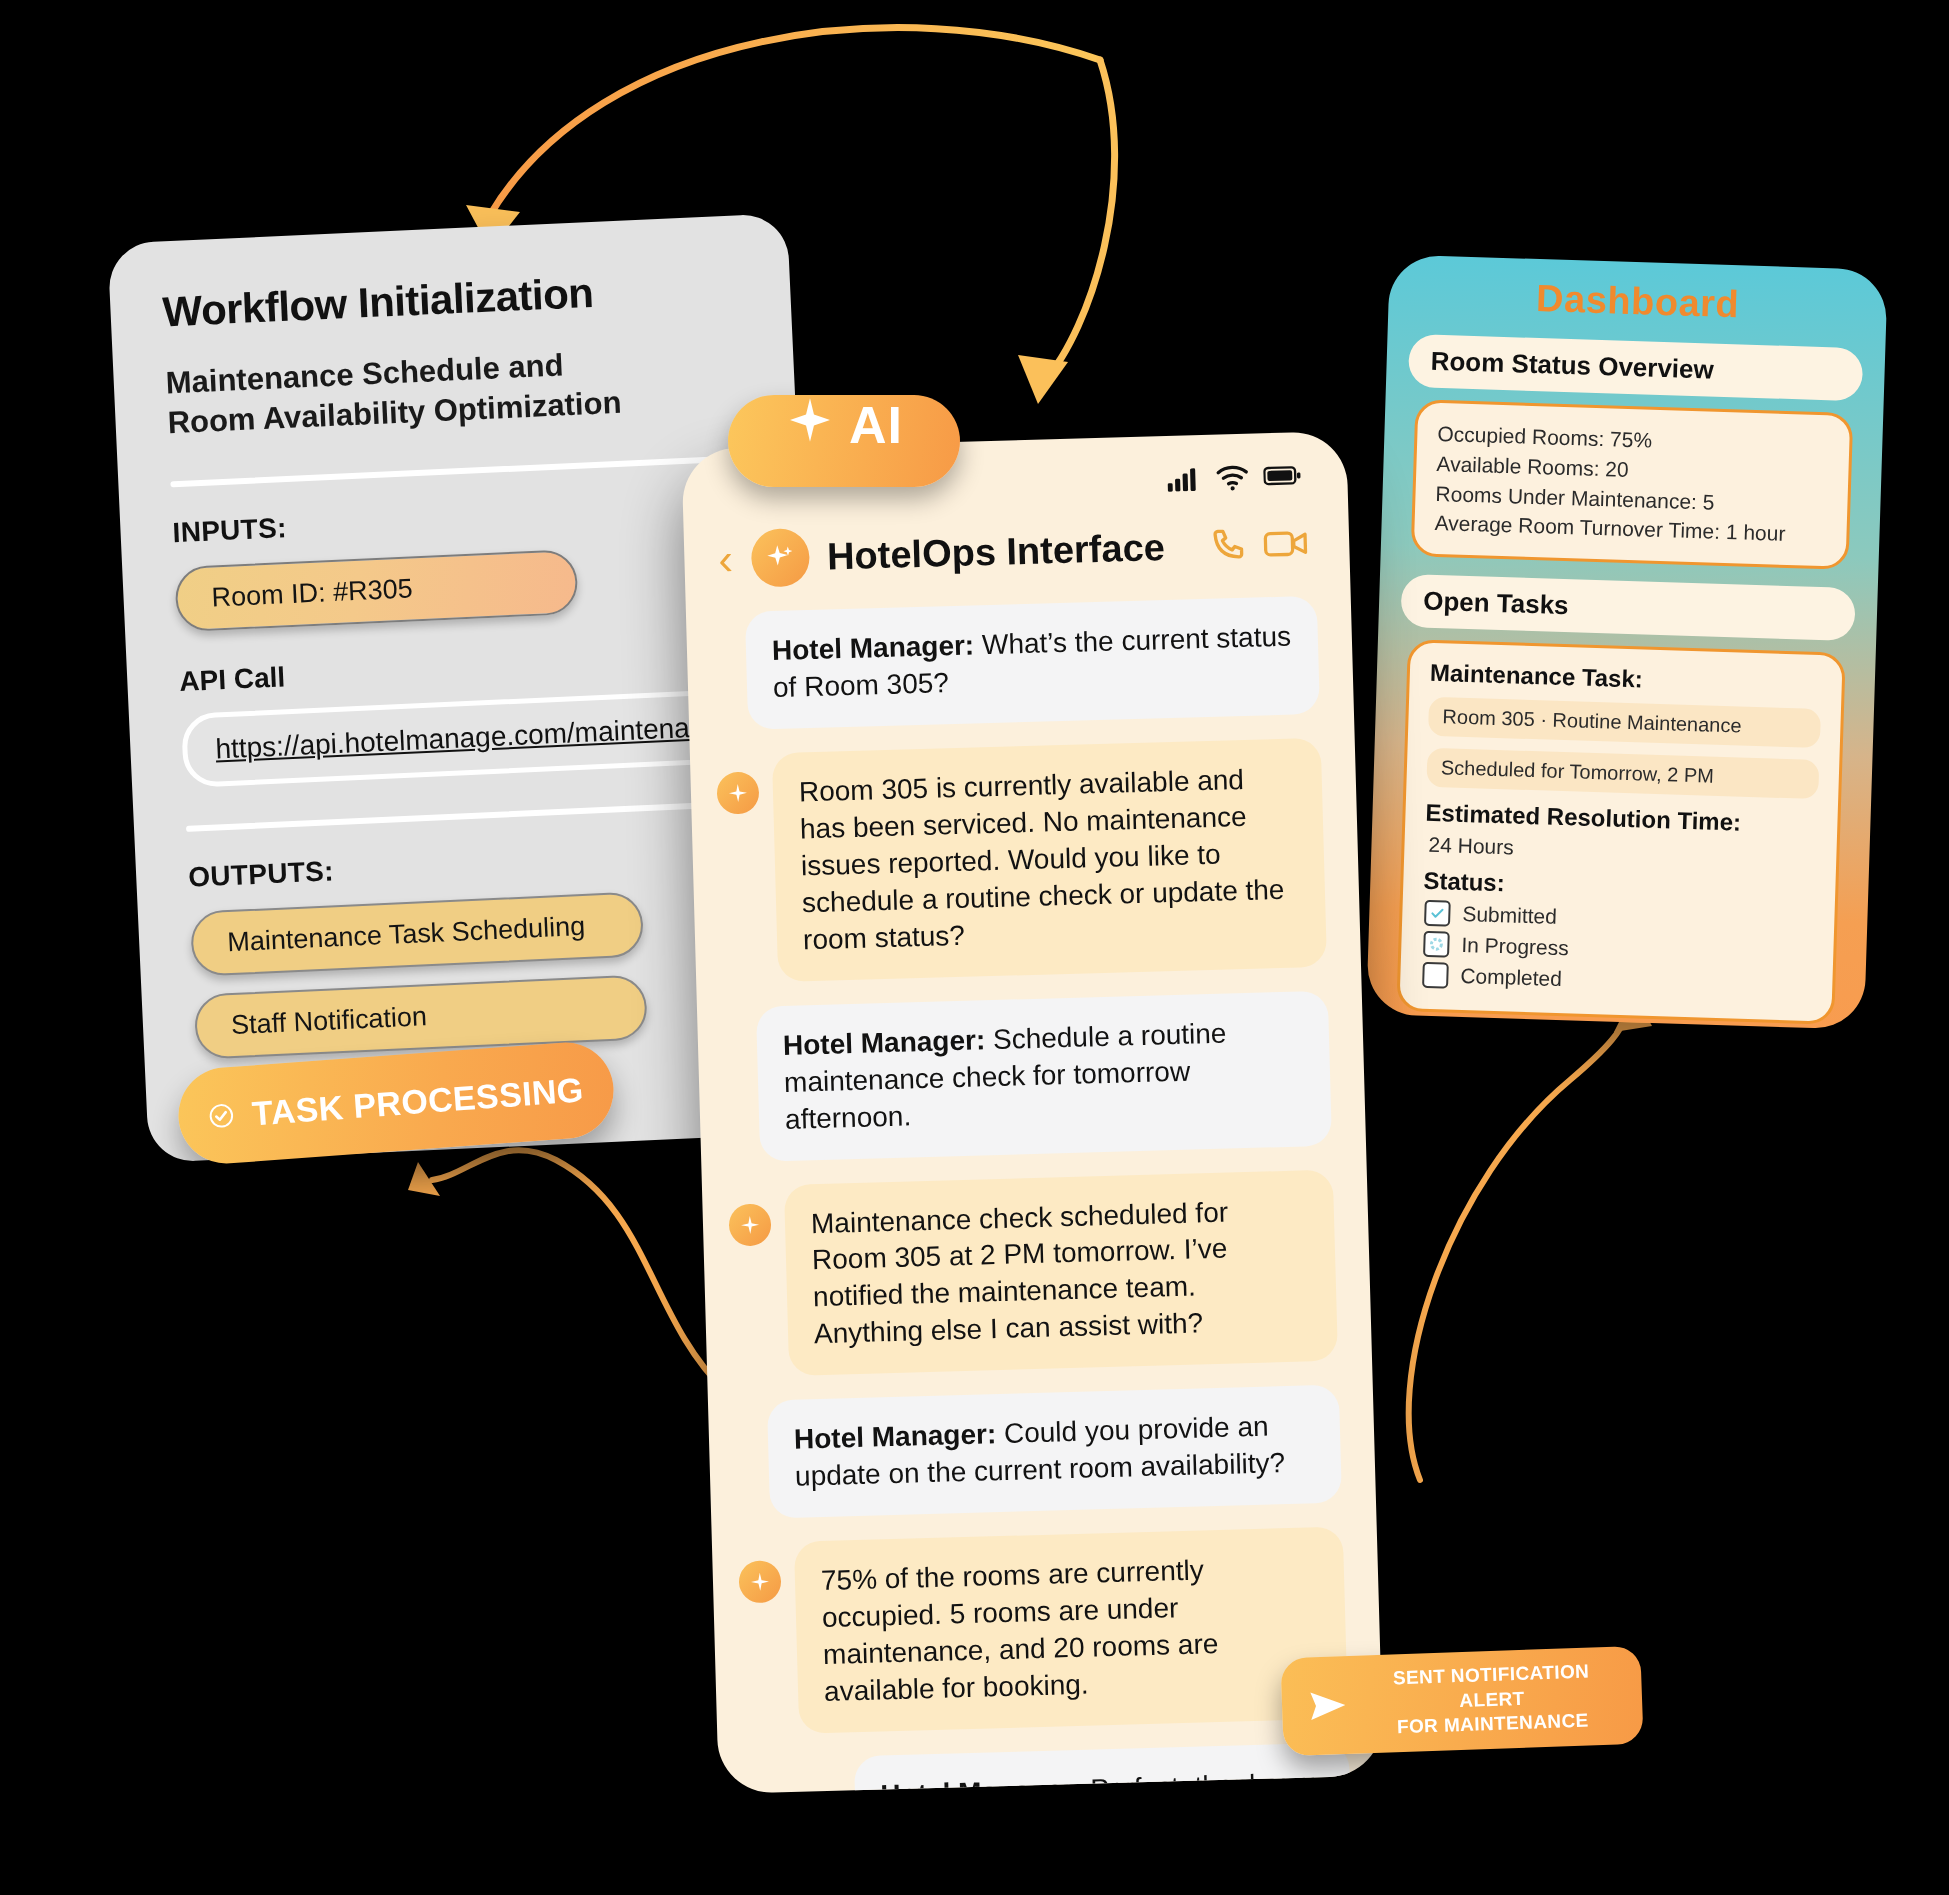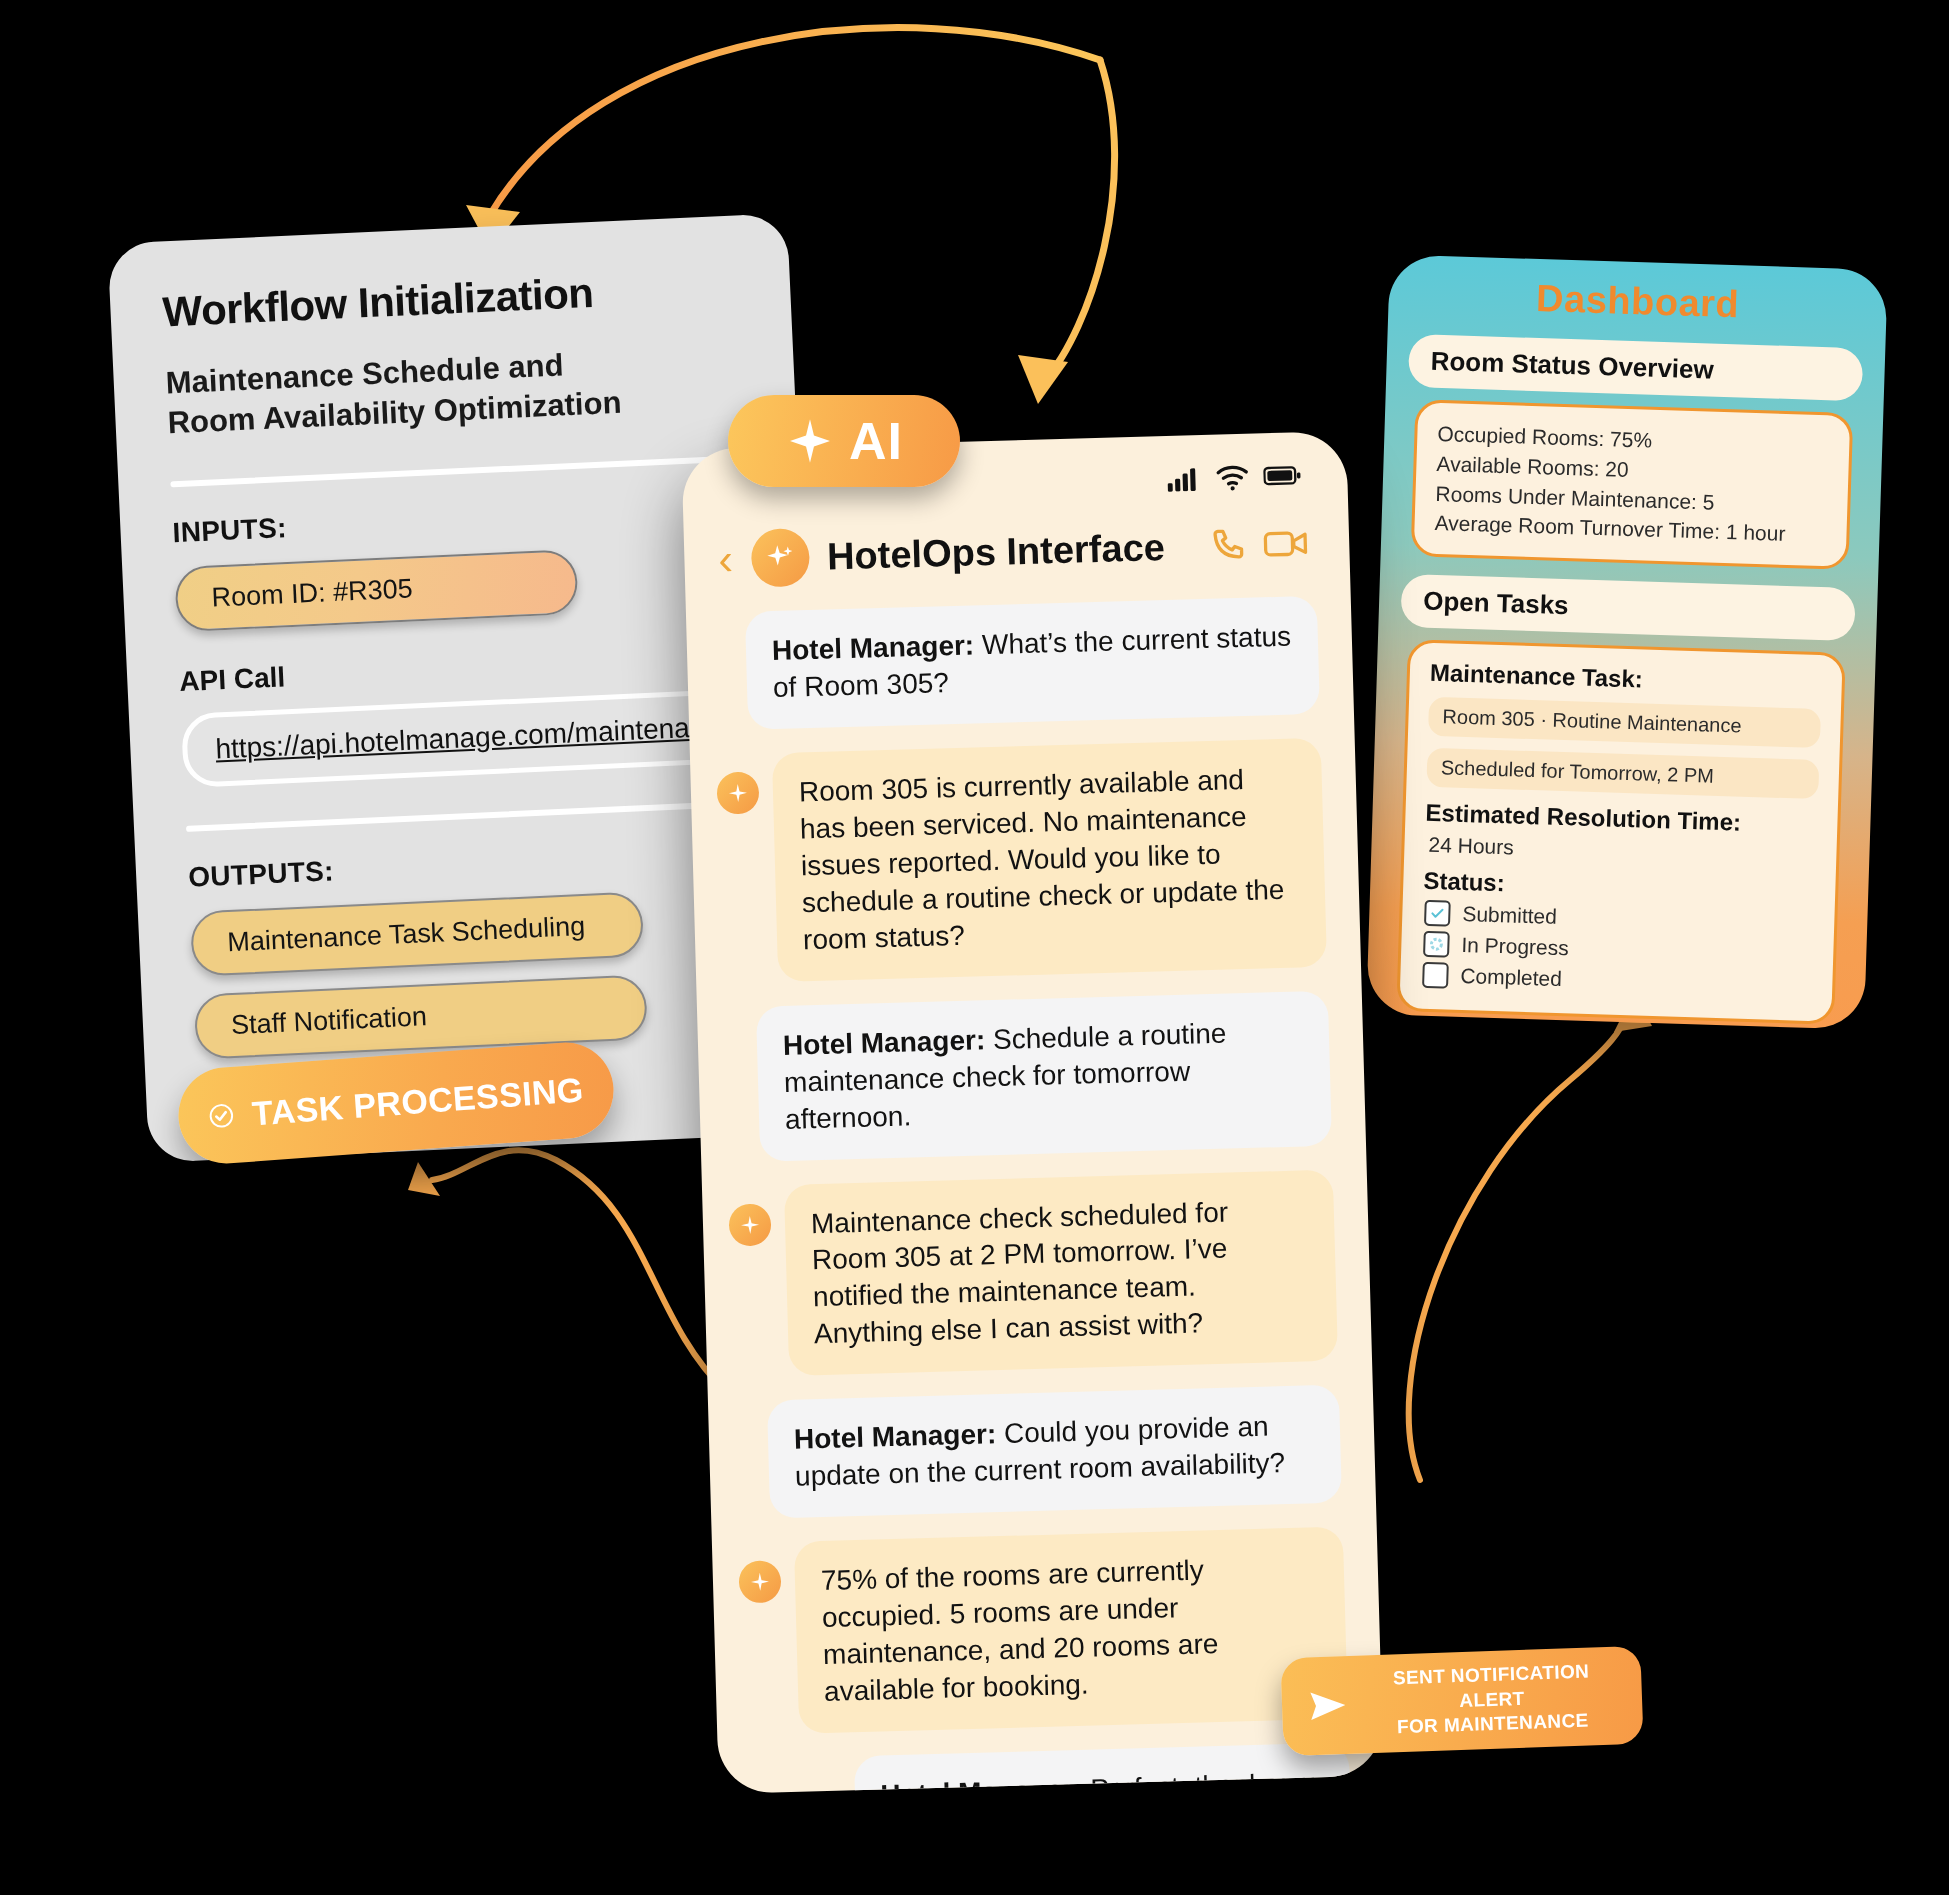--- a/index.html
+++ b/index.html
@@ -47,21 +47,21 @@
     display:flex;align-items:center;padding:0 30px;box-sizing:border-box;gap:18px;
   }
   #task-processing .tp-label{color:#fff;font-size:34px;font-weight:bold;letter-spacing:.4px;white-space:nowrap;}
 
   
   #ai-badge{
     position:absolute;left:728px;top:395px;width:232px;height:92px;border-radius:50px;
     background:linear-gradient(100deg,#fcc košt 0%,#f9a martial 100%);
     background:linear-gradient(100deg,#fcc75c 0%,#f79a46 100%);
     box-shadow:0 12px 24px rgba(0,0,0,.3);
-    display:flex;align-items:center;justify-content:center;gap:14px;z-index:40;
+    display:flex;justify-content:center;gap:14px;z-index:40;
   }
   #ai-badge .ai-text{color:#fff;font-size:52px;font-weight:bold;letter-spacing:1px;}
 
   
   #phone{
     position:absolute;left:700px;top:440px;width:665px;height:1345px;
     background:#fcf0dc;border-radius:54px;
     transform:rotate(-1.6deg);
     box-shadow:0 30px 60px rgba(0,0,0,.45);
     overflow:hidden;z-index:30;

